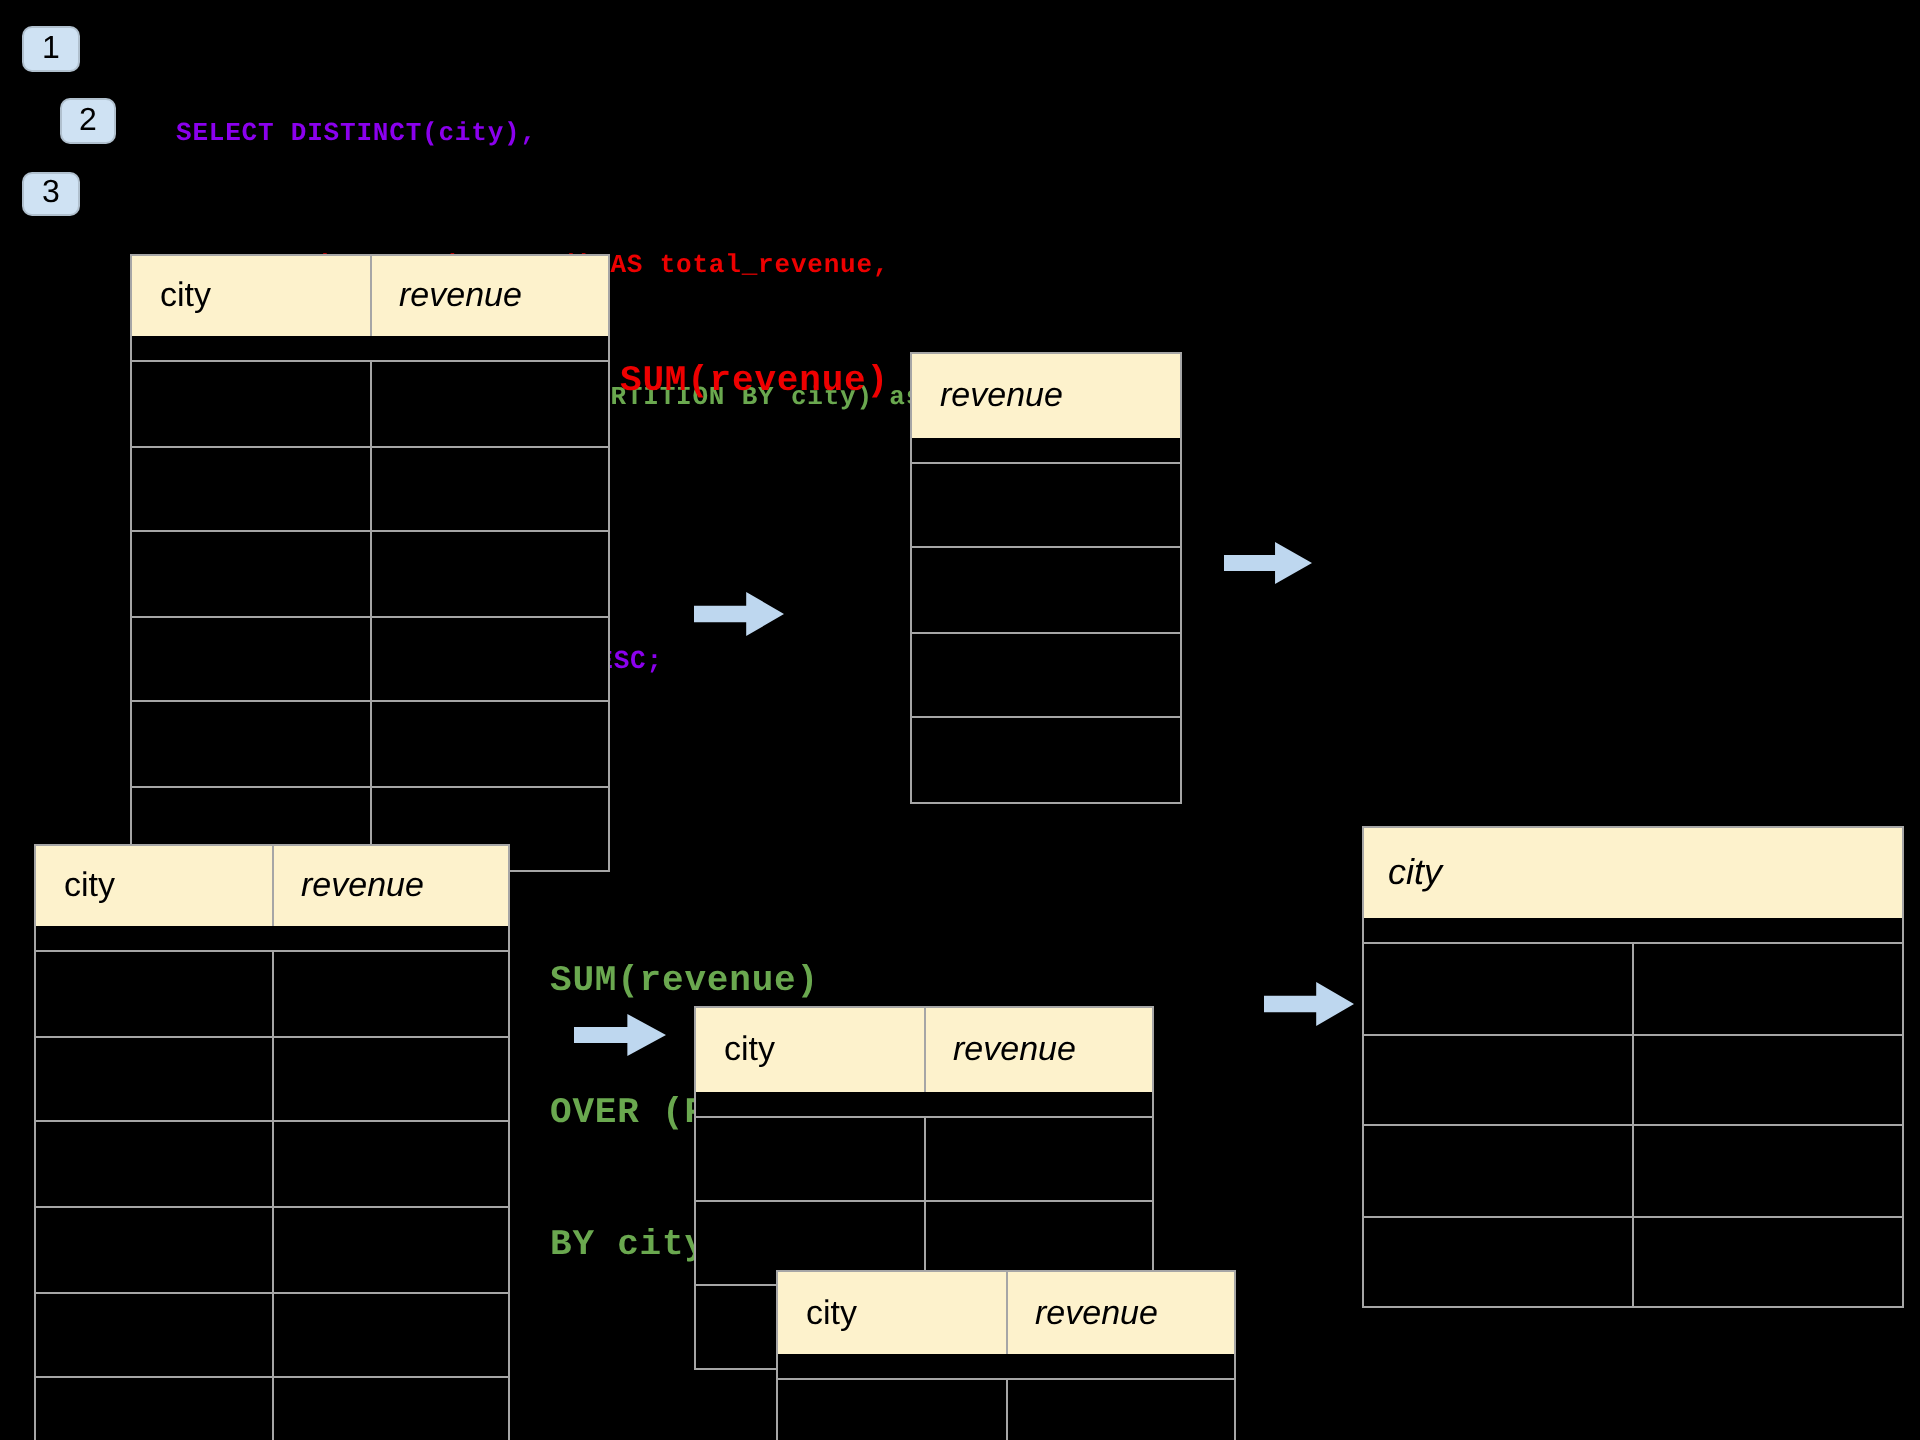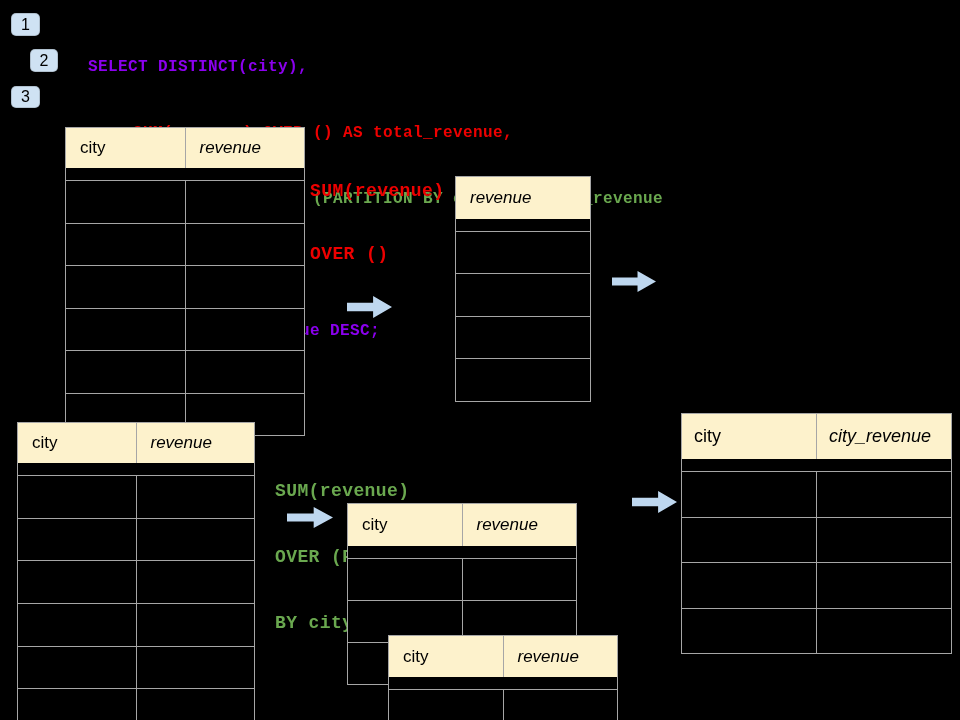--- a/index.html
+++ b/index.html
@@ -5,21 +5,21 @@
   html,body{margin:0;padding:0;background:#000;}
   #stage{
     position:relative;width:960px;height:720px;background:#000;
     overflow:hidden;font-family:"Liberation Sans",sans-serif;
   }
   
   .code{
     position:absolute;font-family:"Liberation Mono","DejaVu Sans Mono",monospace;
     font-weight:bold;white-space:pre;
   }
-  .sql-block{left:88px;top:12px;font-size:16px;line-height:22px;letter-spacing:.4px;}
+  .sql-block{left:88px;top:12px;font-size:13px;line-height:22px;letter-spacing:.4px;}
   .sql-line{display:block;}
   .ind-sum{margin-left:45px;}
   .ind-kw{margin-left:22px;}
   .side-note{left:751px;top:36px;font-size:14px;line-height:20px;letter-spacing:.3px;}
   .note-total{left:310px;top:139px;font-size:18px;line-height:21px;letter-spacing:.4px;}
   .note-part{left:275px;top:436px;font-size:18px;line-height:22px;letter-spacing:.4px;}
   
   .badge{
     position:absolute;border-radius:5px;display:flex;align-items:center;justify-content:center;
     font-size:16px;color:#000;background:var(--badge-bg);border:1px solid rgba(0,0,0,.15);
@@ -60,21 +60,20 @@
     <span class="sql-line" style="color: rgb(139, 0, 238);">SELECT DISTINCT(city),</span>
     <span class="sql-line ind-sum" style="color: rgb(238, 0, 0);">SUM(revenue) OVER () AS total_revenue,</span>
     <span class="sql-line ind-sum" style="color: rgb(106, 168, 79);">SUM(revenue) OVER (PARTITION BY city) as city_revenue</span>
     <span class="sql-line ind-kw" style="color: rgb(139, 0, 238);">FROM rides</span>
     <span class="sql-line ind-kw" style="color: rgb(139, 0, 238);">ORDER by city_revenue DESC;</span>
   </div>
 
 
   <div class="code note-total" style="color: rgb(238, 0, 0);">
     <span class="sql-line">SUM(revenue)</span>
-    <span class="sql-line">OVER ()</span>
   </div>
 
   <div class="code note-part" style="color: rgb(106, 168, 79);">
     <span class="sql-line">SUM(revenue)</span>
     <span class="sql-line">OVER (PARTITION</span>
     <span class="sql-line">BY city)</span>
   </div>
 
   <div class="tbl" style="left:65px;top:127px;width:240px;--hh:40px;--rh:41.5px">
     <div class="thead">
@@ -201,21 +200,20 @@
         </div>
         <div class="tr"></div>
       </div>
   </div>
 
   <div class="arrow" style="left:632px;top:491px;width:45px;height:22px"></div>
 
   <div class="tbl tbl-lg" style="left:681px;top:413px;width:271px;--hh:45px;--rh:44.6px">
     <div class="thead">
       <div class="th">city</div>
-      <div class="th">city_revenue</div>
     </div>
     <div>
         <div class="tr">
           <div class="td"></div>
           <div class="td"></div>
         </div>
         <div class="tr">
           <div class="td"></div>
           <div class="td"></div>
         </div>

